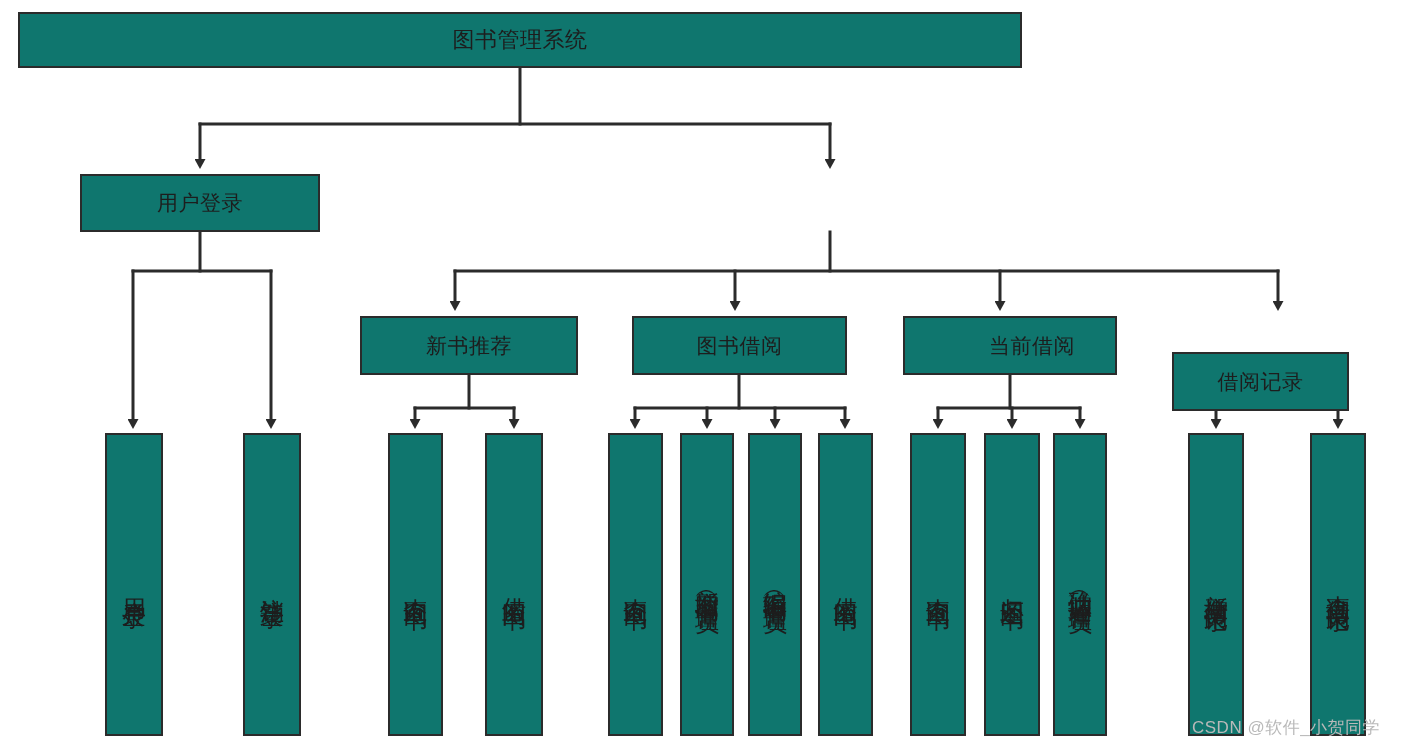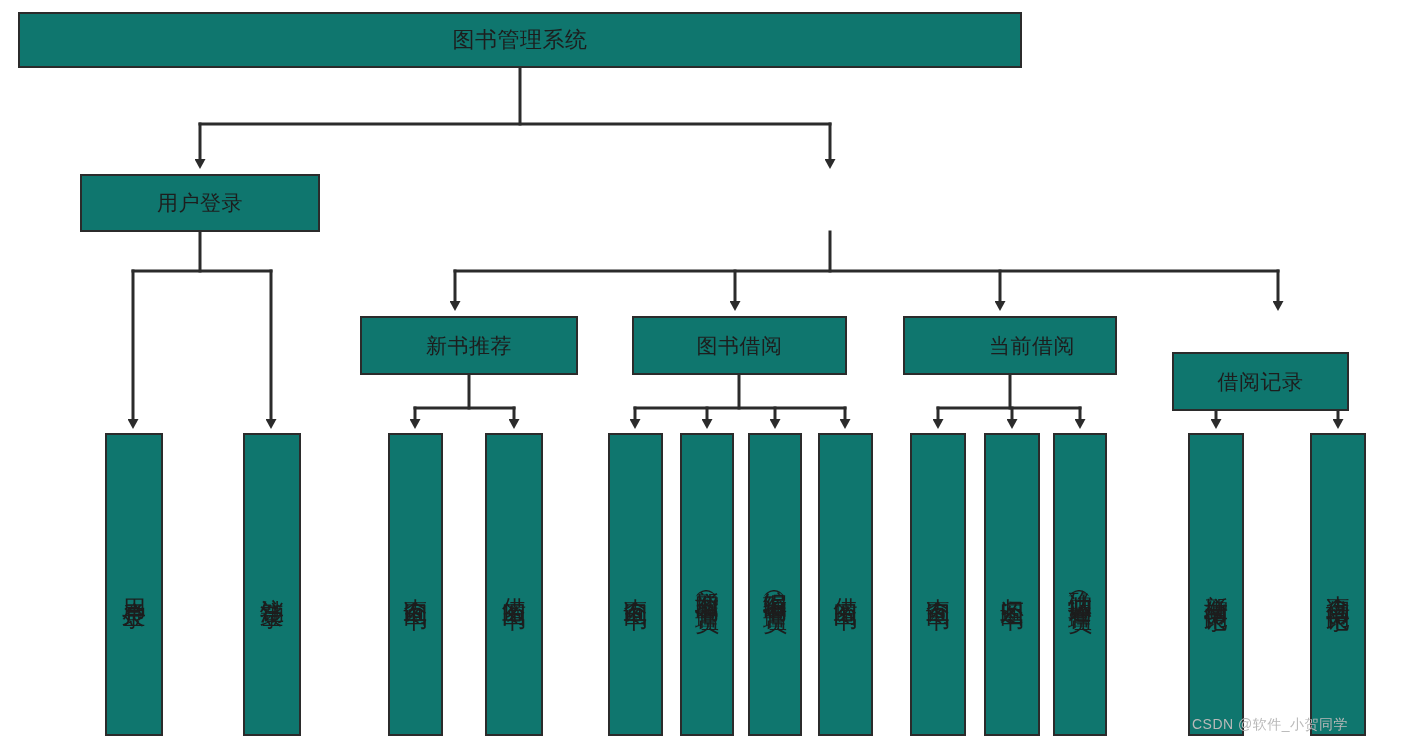--- a/index.html
+++ b/index.html
@@ -54,21 +54,21 @@
     writing-mode: vertical-rl;
     text-orientation: upright;
     font-size: 24px;
     line-height: 1.08;
     letter-spacing: 3px;
     white-space: nowrap;
   }
   .watermark {
     position: absolute;
     color: #b9b9b9;
-    font-size: 14px;
+    font-size: 17px;
     letter-spacing: 0.5px;
     white-space: nowrap;
     user-select: none;
   }
 </style>
 </head>
 <body>
 
 <div id="canvas">
 

